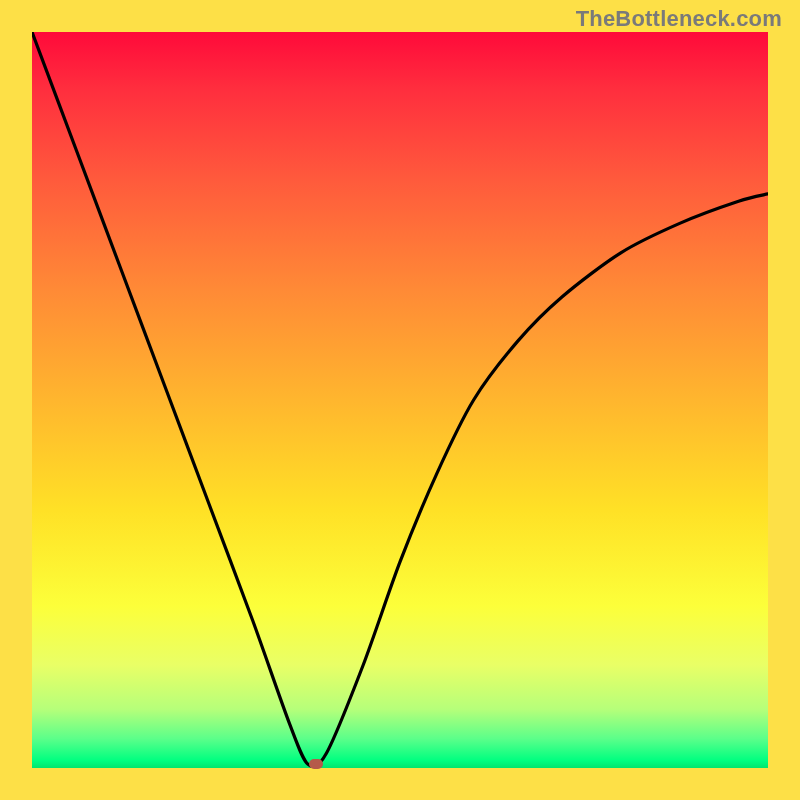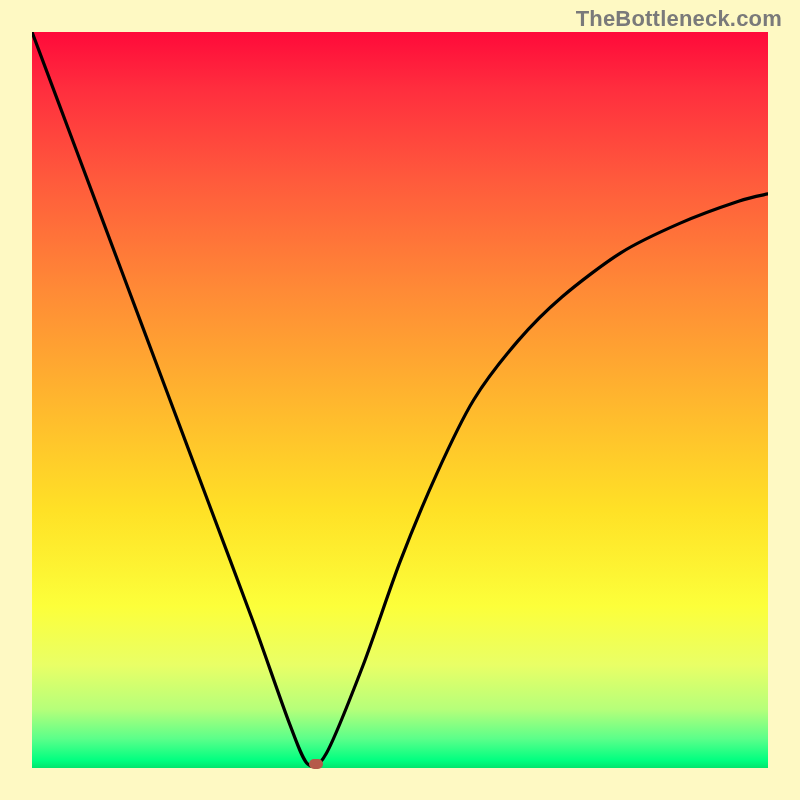--- a/index.html
+++ b/index.html
@@ -1,20 +1,20 @@
 <!DOCTYPE html>
 <html><head>
 <meta charset="utf-8">
 <style>
   * { margin: 0; padding: 0; box-sizing: border-box; }
   html, body { width: 800px; height: 800px; overflow: hidden; background: #000; }
   .frame {
     width: 800px;
     height: 800px;
-    background: #fef9c3;
+    background: #fde047;
     position: relative;
   }
   .plot {
     position: absolute;
     left: 32px;
     top: 32px;
     width: 736px;
     height: 736px;
     background: linear-gradient(to bottom,
       #ff0a3a 0%,

